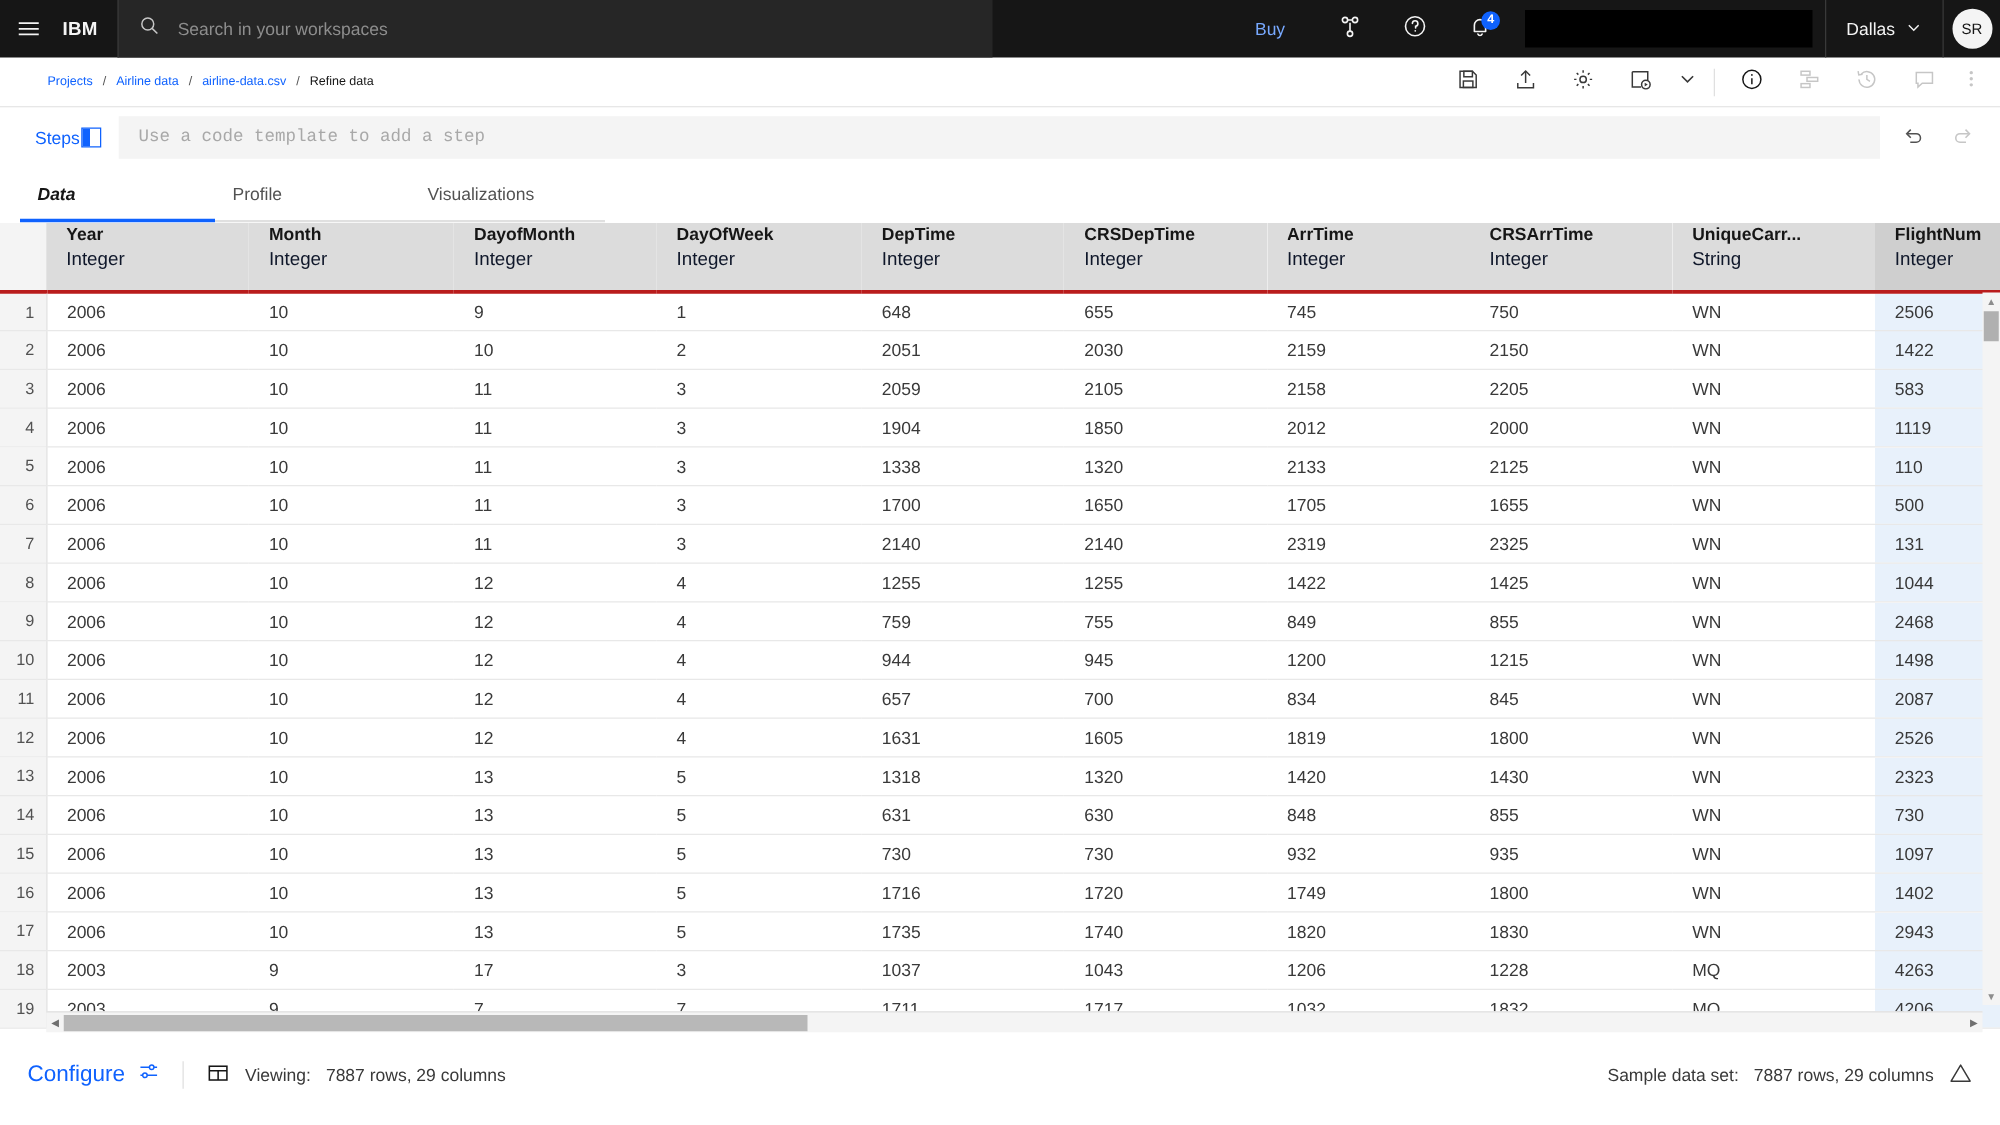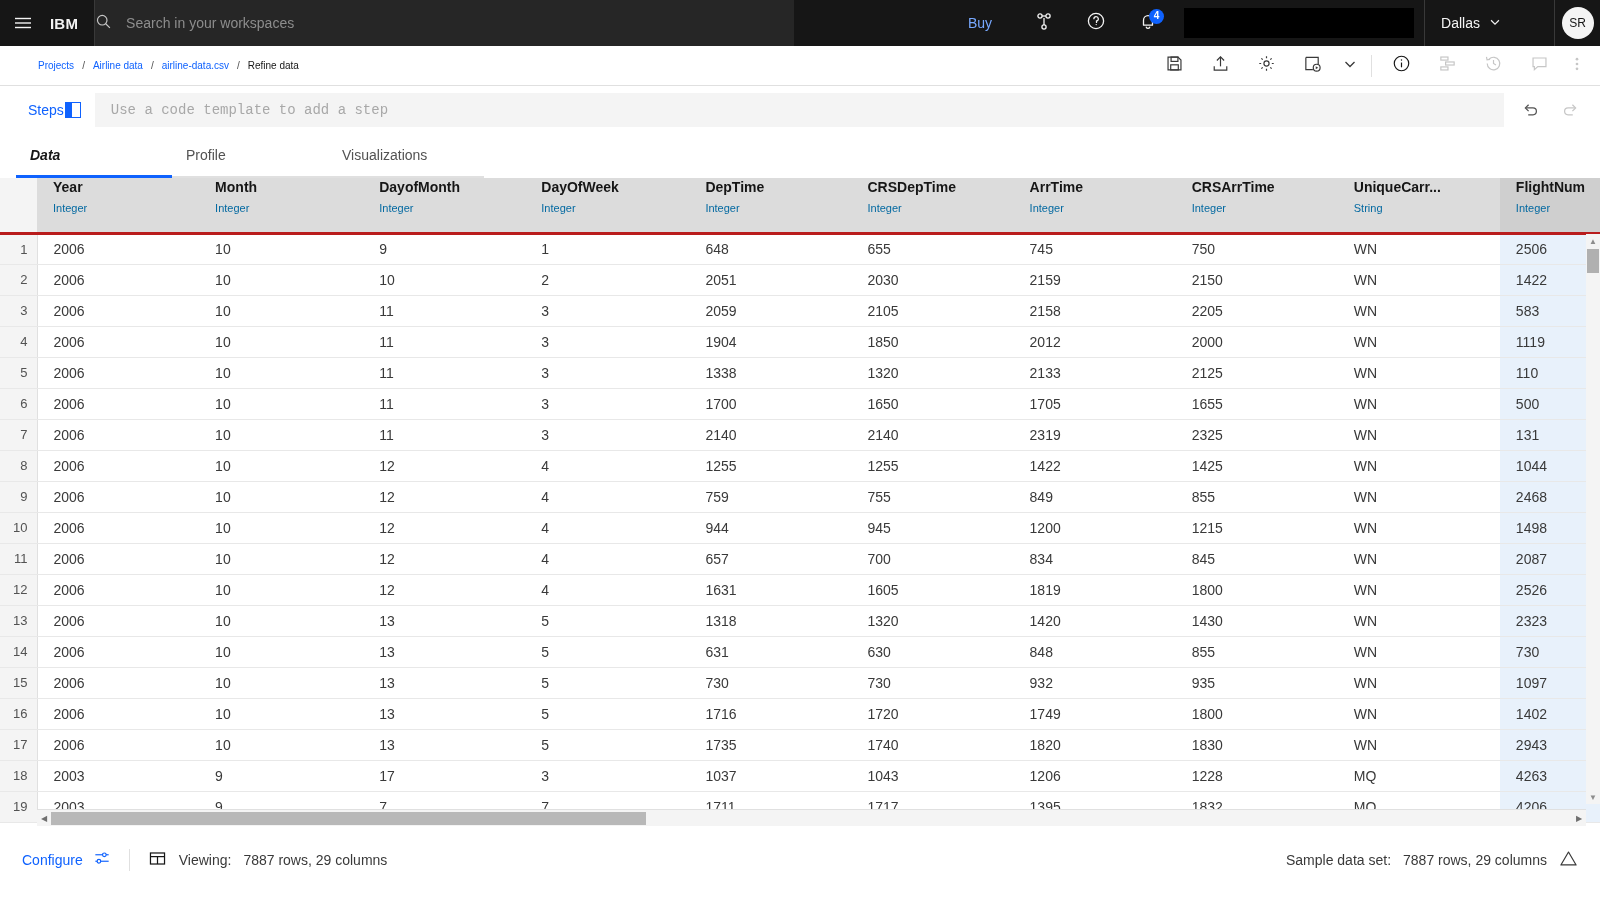--- a/index.html
+++ b/index.html
@@ -26,21 +26,21 @@
   .gh-brand {
     display: flex; align-items: center;
     padding: 0 16px 0 4px;
     font-size: 15px; font-weight: 600; letter-spacing: .2px;
     color: #f4f4f4;
   }
   .gh-searchwrap {
     flex: 0 0 auto; width: 700px;
     background: #262626;
     display: flex; align-items: center;
-    padding: 0 0;
+    padding: 0 16px;
     gap: 14px;
     border-left: 1px solid #393939;
   }
   .gh-search-input {
     background: transparent; border: 0; outline: none;
     color: #c6c6c6; font-size: 14px;
     font-family: "Liberation Sans", sans-serif;
     width: 100%;
   }
   .gh-search-input::placeholder { color: #8d8d8d; }
@@ -66,21 +66,20 @@
     margin: 0 10px;
   }
   .gh-region {
     display: flex; align-items: center; gap: 8px;
     color: #f4f4f4; font-size: 14px; padding: 0 16px; cursor: pointer;
     border-left: 1px solid #393939;
   }
   .gh-avatar {
     width: 46px; display: flex; align-items: center; justify-content: center;
     border-left: 1px solid #393939;
-    margin-left: 36px;
   }
   .gh-avatar .circle {
     width: 32px; height: 32px; border-radius: 50%;
     background: #f4f4f4; color: #161616;
     font-size: 12px; font-weight: 500;
     display: flex; align-items: center; justify-content: center;
   }
 
   
   .crumb-row {
@@ -171,21 +170,21 @@
     height: 55px; background: #dcdcdc;
     vertical-align: top; padding-top: 10px;
     border-bottom: 3px solid #b91c1c;
   }
   thead th.rownum-h { background: #f4f4f4; width: 37px; padding: 0; }
   thead th .cname {
     display: block; font-size: 14px; font-weight: 600; color: #161616;
     line-height: 18px; overflow: hidden; text-overflow: ellipsis;
   }
   thead th .ctype {
-    display: block; font-size: 11px; color: #0369a1;
+    display: block; font-size: 15px; color: #0f172a;
     line-height: 18px; margin-top: 3px;
   }
   thead th.sel { background: #cfcfcf; }
   
   tbody td { height: 31px; border-bottom: 1px solid #e8e8e8; }
   tbody td.rownum {
     width: 37px; padding: 0 9px 0 0; text-align: right;
     color: #525252; font-size: 13px; background: #f4f4f4;
     border-bottom: 1px solid #e8e8e8; border-right: 1px solid #e0e0e0;
   }
@@ -226,21 +225,21 @@
   }
 
   
   .status-bar {
     height: 66px; width: 1600px; background: #fff;
     display: flex; align-items: center; padding: 0 22px 0 22px;
     border-top: 1px solid #fff;
   }
   .configure {
     display: flex; align-items: center; gap: 10px;
-    color: #0f62fe; font-size: 14px; cursor: pointer;
+    color: #0f62fe; font-size: 18px; cursor: pointer;
   }
   .sb-sep { width: 1px; height: 22px; background: #e0e0e0; margin: 0 18px; }
   .viewing {
     display: flex; align-items: center; gap: 12px;
     font-size: 14px; color: #393939;
   }
   .viewing .lbl { color: #393939; }
   .sb-right {
     margin-left: auto; display: flex; align-items: center; gap: 12px;
     font-size: 14px; color: #393939;
@@ -755,21 +754,21 @@
           <td class="sel">4263</td>
         </tr>
         <tr>
           <td class="rownum">19</td>
           <td>2003</td>
           <td>9</td>
           <td>7</td>
           <td>7</td>
           <td>1711</td>
           <td>1717</td>
-          <td>1395</td>
+          <td>1032</td>
           <td>1832</td>
           <td>MQ</td>
           <td class="sel">4206</td>
         </tr>
       </tbody>
   </table>
 
   <div class="vscroll">
     <div class="arrow-up">▲</div>
     <div class="thumb"></div>

